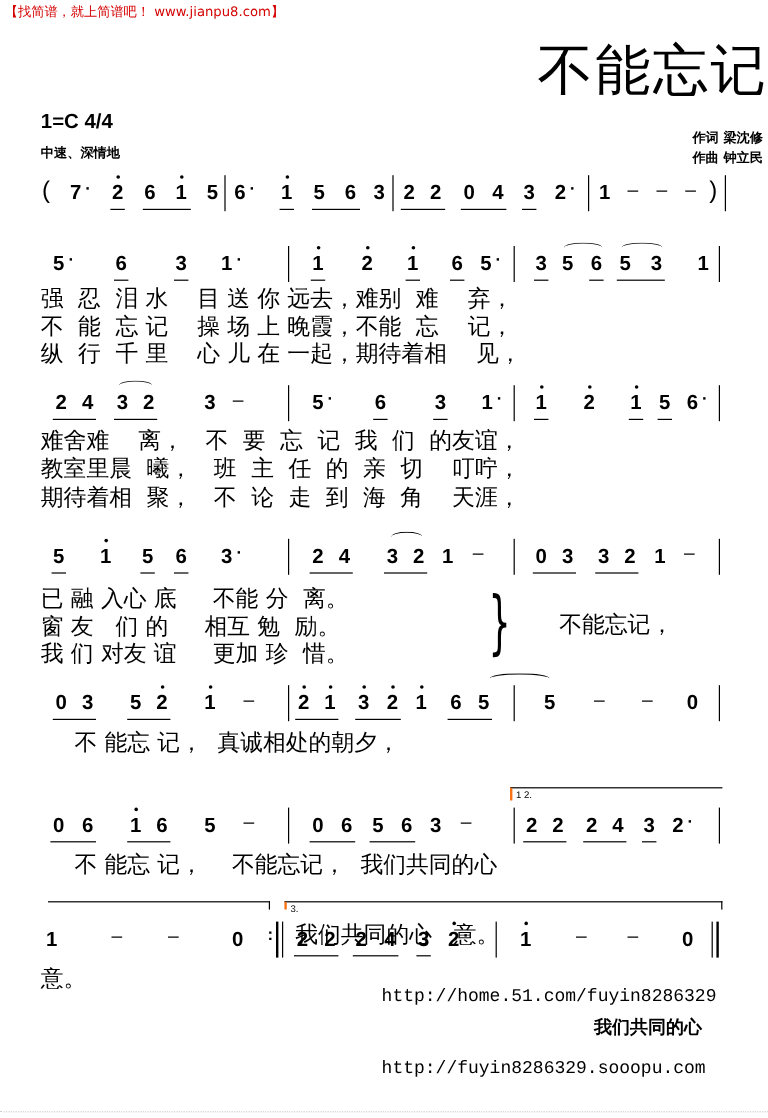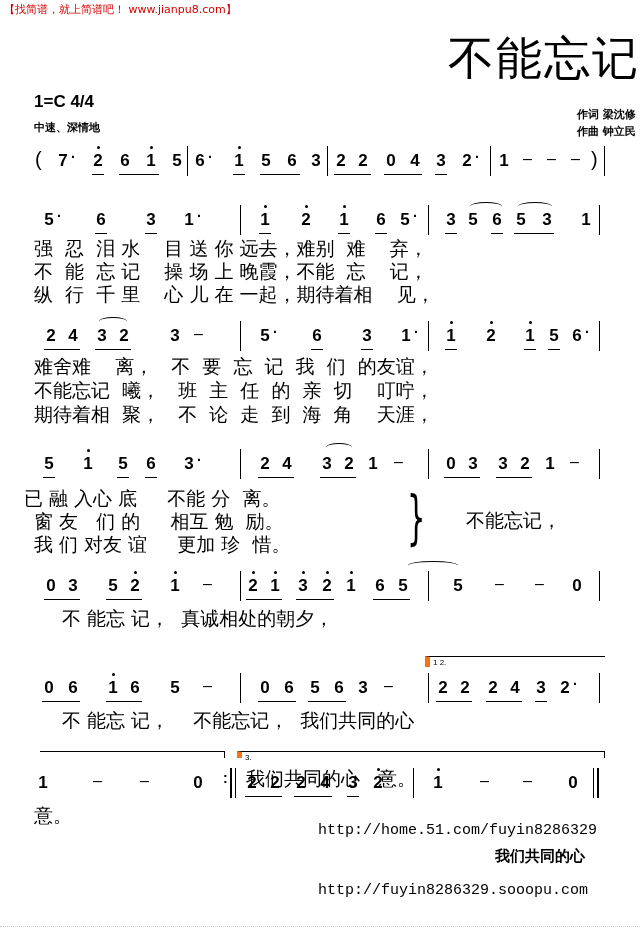--- a/index.html
+++ b/index.html
@@ -16,21 +16,21 @@
   .n.u::after{content:"";position:absolute;left:1px;right:1px;bottom:-3px;height:1px;background:#000;}
   .dot{position:absolute;font-size:14px;font-weight:bold;top:-1px;}
   .dash{position:absolute;font-size:16px;top:0;}
   .ul{position:absolute;height:1px;background:#000;top:24px;}
   .bar{position:absolute;width:1px;background:#000;top:-4px;height:30px;}
   .bar2{position:absolute;width:2px;background:#000;top:-4px;height:30px;}
   .slur{position:absolute;border-top:1px solid #000;border-radius:50% 50% 0 0;height:8px;}
   .lyr{position:absolute;font-size:19px;font-family:"DejaVu Serif",serif;white-space:pre;letter-spacing:0px;}
   .paren{position:absolute;font-size:20px;top:-2px;}
   .volta{position:absolute;border-top:1px solid #000;height:10px;}
-  .voltal{border-left:5px solid #f97316;}
+  .voltal{border-left:2px solid #f97316;}
   .voltar{border-right:1px solid #000;}
   .vlabel{position:absolute;font-size:8px;top:1px;left:3px;}
   .repeat-dots{position:absolute;font-size:14px;font-weight:bold;}
   .brace{position:absolute;font-size:58px;font-family:"DejaVu Sans",sans-serif;transform:scaleX(0.5);transform-origin:left top;}
   .footer-t{left:495px;top:847px;font-size:15px;font-weight:bold;font-family:"DejaVu Sans",sans-serif;}
   .footer-u{left:318px;font-size:15px;font-family:"Liberation Mono","DejaVu Sans Mono",monospace;white-space:nowrap;}
   .dotted{left:0;top:926px;width:640px;border-top:1px dotted #ccc;}
 </style>
 </head>
 <body>
@@ -128,21 +128,21 @@
   <div class="bar" style="left:428px"></div>
   <span class="n hi u" style="left:444px">1</span>
   <span class="n hi" style="left:484px">2</span>
   <span class="n hi u" style="left:523px">1</span>
   <span class="n u" style="left:547px">5</span>
   <span class="n" style="left:570px">6</span>
     <span class="dot" style="left:585px">·</span>
   <div class="bar" style="left:599px"></div>
 </div>
 <div class="lyr" style="left:34px;top:354px">难舍难    离，   不  要  忘  记  我  们  的友谊，</div>
-<div class="lyr" style="left:34px;top:378px">不能忘记  曦，   班  主  任  的  亲  切    叮咛，</div>
+<div class="lyr" style="left:34px;top:378px">教室里晨  曦，   班  主  任  的  亲  切    叮咛，</div>
 <div class="lyr" style="left:34px;top:402px">期待着相  聚，   不  论  走  到  海  角    天涯，</div>
 
 <div class="row" style="top:453px">
   <span class="n u" style="left:42px">5</span>
   <span class="n hi" style="left:81px">1</span>
   <span class="n u" style="left:116px">5</span>
   <span class="n u" style="left:144px">6</span>
   <span class="n" style="left:182px">3</span>
     <span class="dot" style="left:197px">·</span>
   <div class="bar" style="left:240px"></div>
@@ -159,21 +159,21 @@
   <span class="n" style="left:444px">0</span>
   <span class="n" style="left:466px">3</span>
   <div class="ul" style="left:444px;width:36px"></div>
   <span class="n" style="left:496px">3</span>
   <span class="n" style="left:518px">2</span>
   <div class="ul" style="left:496px;width:36px"></div>
   <span class="n" style="left:543px">1</span>
   <span class="dash" style="left:570px">–</span>
   <div class="bar" style="left:599px"></div>
 </div>
-<div class="lyr" style="left:24px;top:486px">已 融 入心 底     不能 分  离。</div>
+<div class="lyr" style="left:34px;top:486px">已 融 入心 底     不能 分  离。</div>
 <div class="lyr" style="left:34px;top:509px">窗 友   们 的     相互 勉  励。</div>
 <div class="lyr" style="left:34px;top:532px">我 们 对友 谊     更加 珍  惜。</div>
 <div class="brace" style="left:407px;top:484px">}</div>
 <div class="lyr" style="left:466px;top:508px">不能忘记，</div>
 
 <div class="row" style="top:575px">
   <span class="n" style="left:44px">0</span>
   <span class="n" style="left:66px">3</span>
   <div class="ul" style="left:44px;width:36px"></div>
   <span class="n" style="left:106px">5</span>

